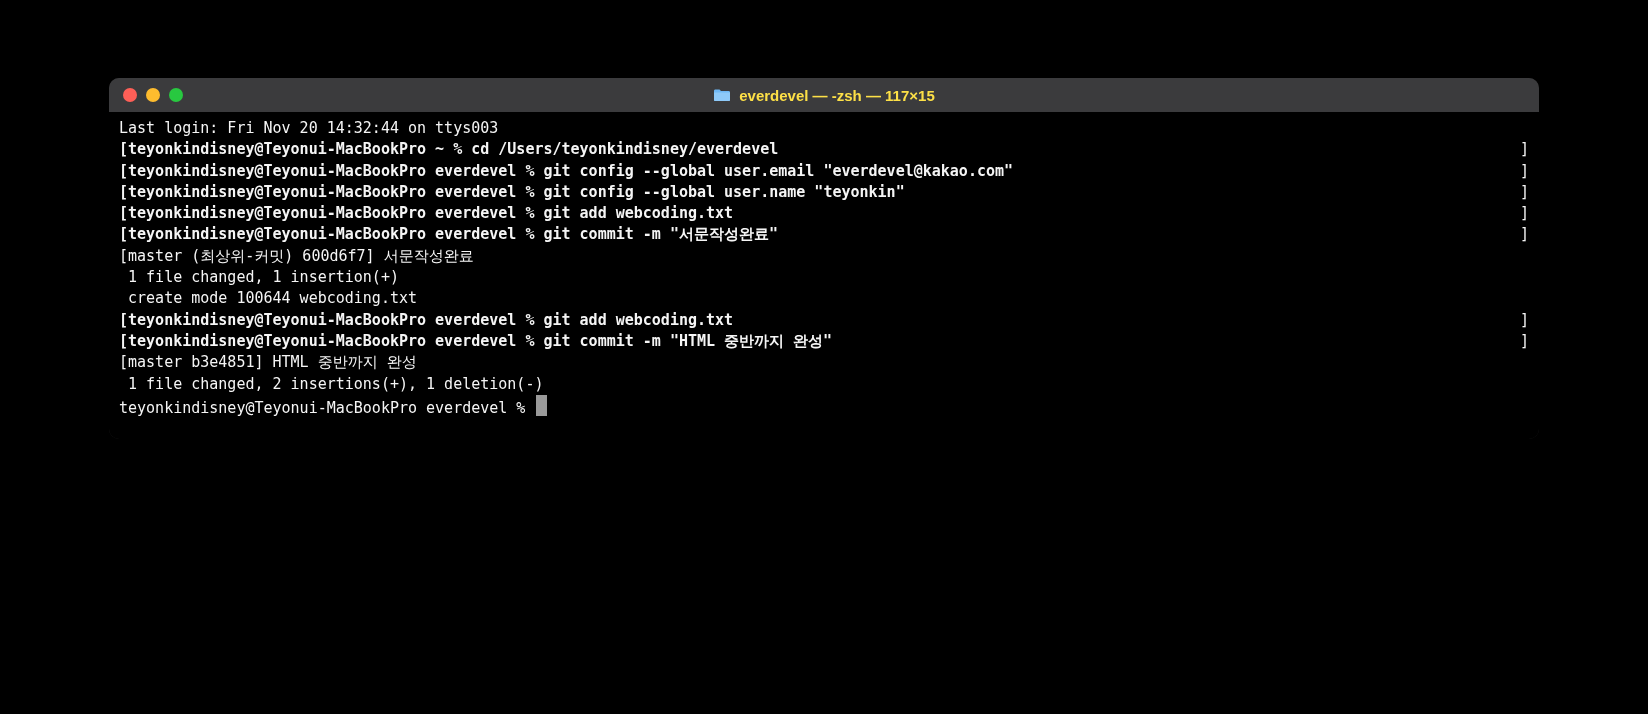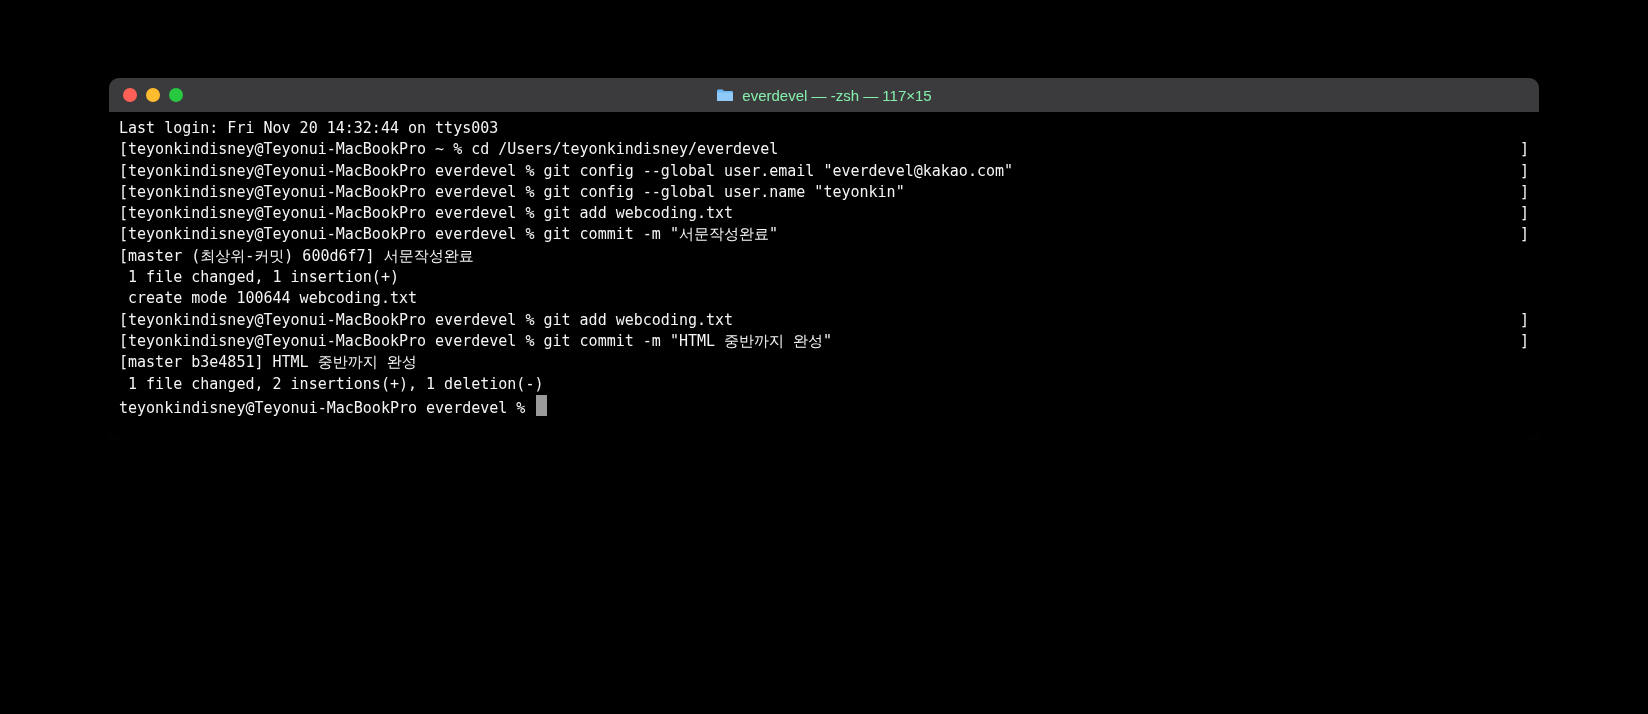--- a/index.html
+++ b/index.html
@@ -50,39 +50,39 @@
     gap: 8px;
     pointer-events: none;
   }
   .folder-icon {
     width: 18px;
     height: 14px;
     display: inline-block;
   }
   .folder-icon svg { width: 100%; height: 100%; display: block; }
   .title-text {
-    color: #86efac;
+    color: #fde047;
     font-family: -apple-system, "Helvetica Neue", Arial, sans-serif;
     font-size: 15px;
-    font-weight: 400;
+    font-weight: 700;
   }
   .terminal-body {
     background: #000;
     padding: 6px 10px 20px 10px;
     font-size: 15px;
     line-height: 1.42;
     color: #f5f5f5;
     font-weight: 500;
     white-space: pre;
   }
   .line {
     display: flex;
     justify-content: space-between;
   }
-  .line .left { white-space: pre; }
+  .line .left { white-space: pre; font-weight: bold; }
   .line .right { white-space: pre; color: #f5f5f5; }
   .plain { white-space: pre; }
   .cursor {
     display: inline-block;
     width: 11px;
     height: 21px;
     background: #9a9a9a;
     vertical-align: text-bottom;
     margin-left: 2px;
     margin-bottom: 1px;

